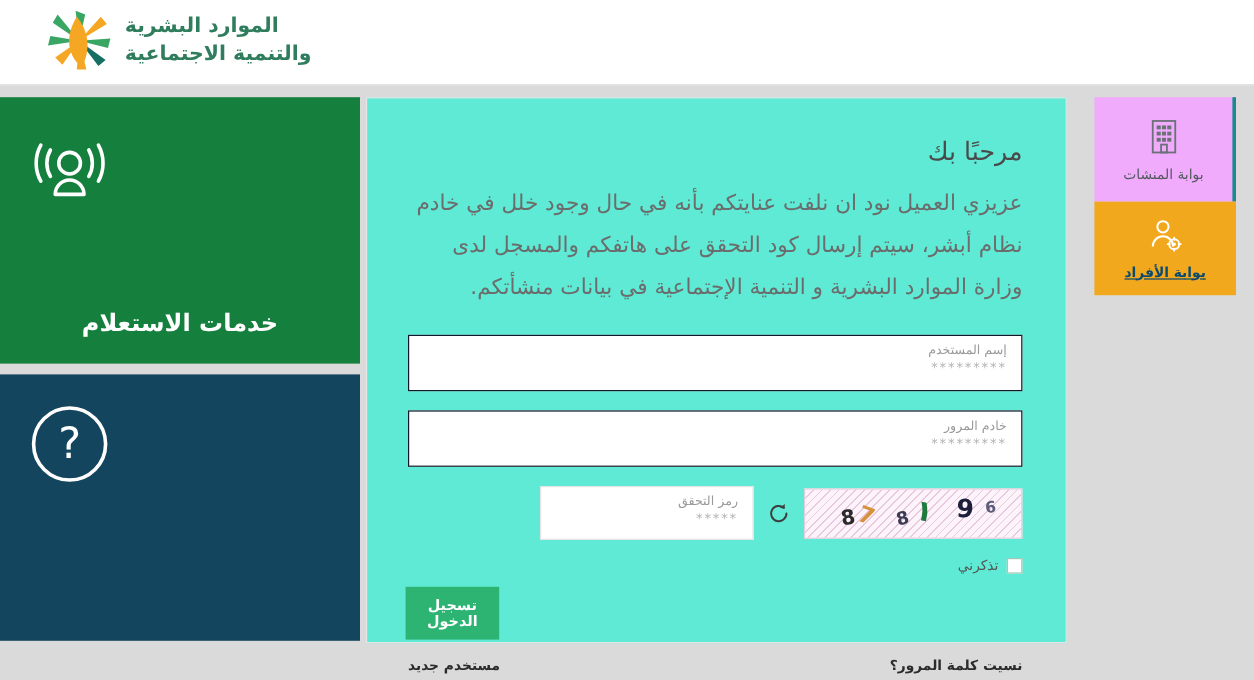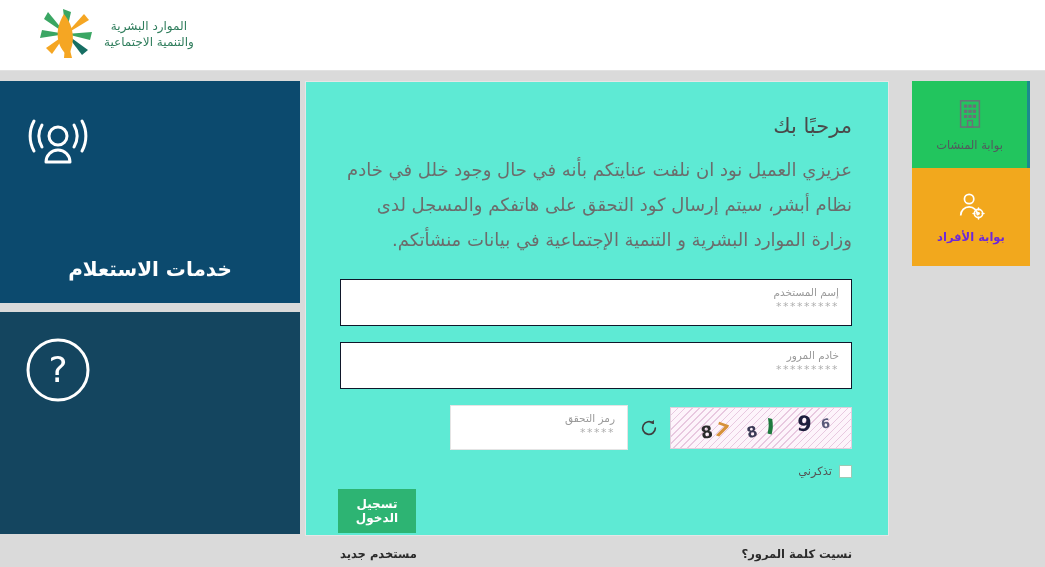--- a/index.html
+++ b/index.html
@@ -42,25 +42,25 @@
     gap: 8px;
   }
 
   .logo-mark {
     width: 60px;
     height: 56px;
     flex: 0 0 auto;
   }
 
   .logo-text {
-    text-align: center;
+    text-align: left;
     line-height: 1.35;
     color: #2f7d5c;
-    font-size: 12px;
-    font-weight: normal;
+    font-size: 17px;
+    font-weight: bold;
     letter-spacing: 0;
     white-space: nowrap;
   }
   .logo-text .ln2 { display: block; }
 
   
   .left-col {
     position: absolute;
     top: 81px;
     right: 745px;       
@@ -89,21 +89,21 @@
     right: 0;
     text-align: center;
     color: #ffffff;
     font-size: 20px;
     font-weight: bold;
     padding: 0 20px;
   }
 
   .promo-orange {
     top: 0;
-    background: #0c4a6e;
+    background: #15803d;
   }
 
   .promo-navy {
     top: 231px;
     background: #14455f;
   }
 
   
   .login-card {
     position: absolute;
@@ -293,29 +293,30 @@
     height: 87px;
     display: flex;
     flex-direction: column;
     align-items: center;
     justify-content: center;
     gap: 9px;
     cursor: pointer;
   }
 
   .tab-establishments {
-    background: #22c55e;
+    background: #f0abfc;
     color: #53595e;
     border-right: 3px solid #1b8a8f;
   }
 
   .tab-individuals {
     background: #f2a81d;
-    color: #6d28d9;
-    height: 98px;
+    color: #0c4a6e;
+    height: 78px;
+    text-decoration: underline;
   }
 
   .tab-label {
     font-size: 11.5px;
     font-weight: bold;
   }
   .tab-establishments .tab-label { font-weight: normal; color: #53595e; }
 
   .icon-svg { display: block; }
 </style>

